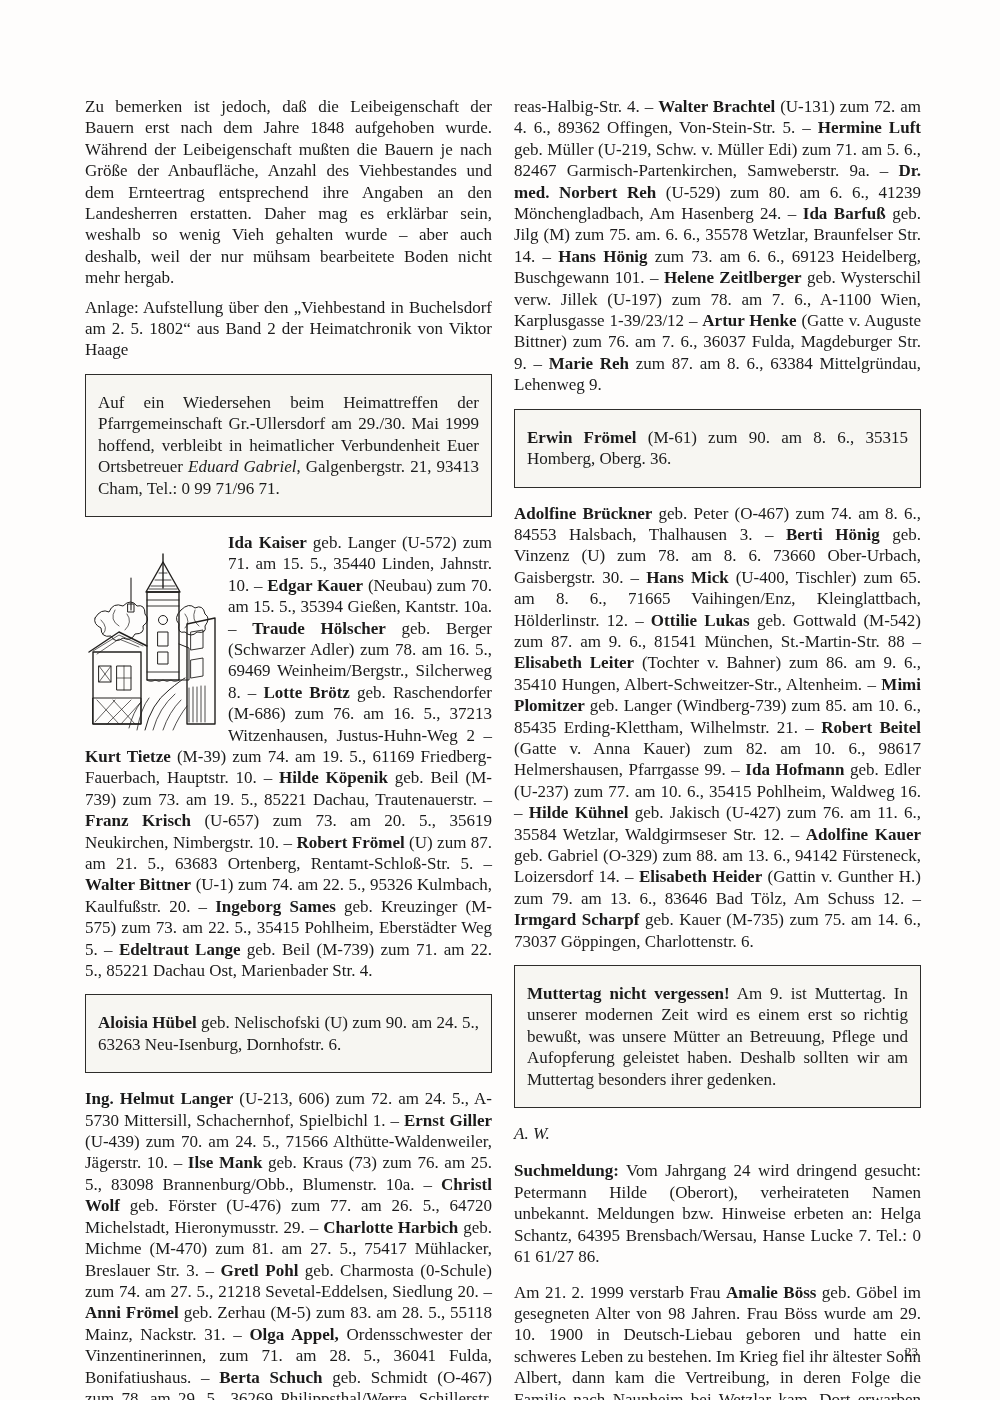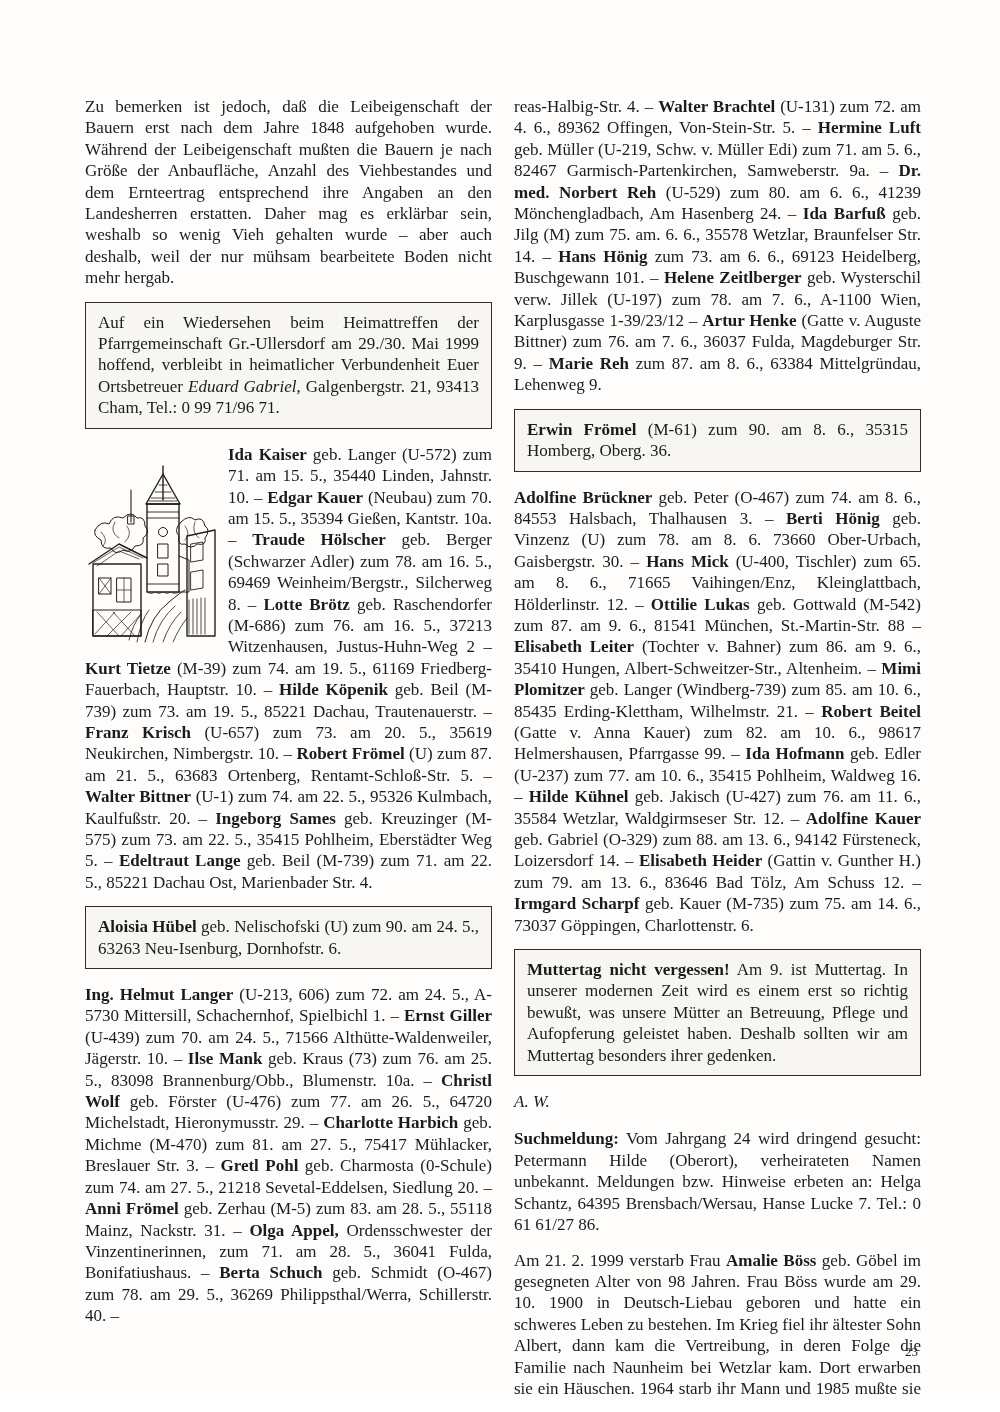--- a/index.html
+++ b/index.html
@@ -20,21 +20,21 @@
     width:407px;
     font-size:17px;
     line-height:21.4px;
     text-align:justify;
     hyphens:auto;
   }
   .col p { margin:0 0 8px 0; }
   .box {
     border:1.6px solid #2e2d2b;
     background:#f7f6f2;
-    padding:9px 12px;
+    padding:17px 12px;
     margin:13px 0 15px 0;
   }
   .box p { margin:0; }
   .section-head {
     font-size:17.5px; font-weight:bold;
     margin:20px 0 1px 0;
     text-align:left;
   }
   .sketch {
     float:left;
@@ -56,20 +56,21 @@
   i { font-style:italic; }
 </style>
 </head>
 <body>
 
 <div class="page">
   <div class="columns">
 
     <div class="col">
       <p>Zu bemerken ist jedoch, daß die Leibeigenschaft der Bauern erst nach dem Jahre 1848 aufgehoben wurde. Während der Leibeigenschaft mußten die Bauern je nach Größe der Anbaufläche, Anzahl des Viehbestandes und dem Ernteertrag entsprechend ihre Angaben an den Landesherren erstatten. Daher mag es erklärbar sein, weshalb so wenig Vieh gehalten wurde – aber auch deshalb, weil der nur mühsam bearbeitete Boden nicht mehr hergab.</p>
+      <p>Anlage: Aufstellung über den „Viehbestand in Buchelsdorf am 2. 5. 1802“ aus Band 2 der Heimatchronik von Viktor Haage</p>
 
       <div class="box">
         <p><span>Auf ein Wiedersehen beim Heimattreffen der Pfarrgemeinschaft Gr.-Ullersdorf am 29./30. Mai 1999 hoffend, verbleibt in heimatlicher Verbundenheit Euer Ortsbetreuer </span><i>Eduard Gabriel</i><span>, Galgenbergstr. 21, 93413 Cham, Tel.: 0 99 71/96 71.</span></p>
       </div>
 
       <div class="section">
         <div class="sketch">
           <svg viewBox="0 0 132 184" fill="none" stroke="#22201e" stroke-width="1.4" stroke-linecap="round" stroke-linejoin="round">
 
             <line x1="78" y1="6" x2="78" y2="40"></line>

